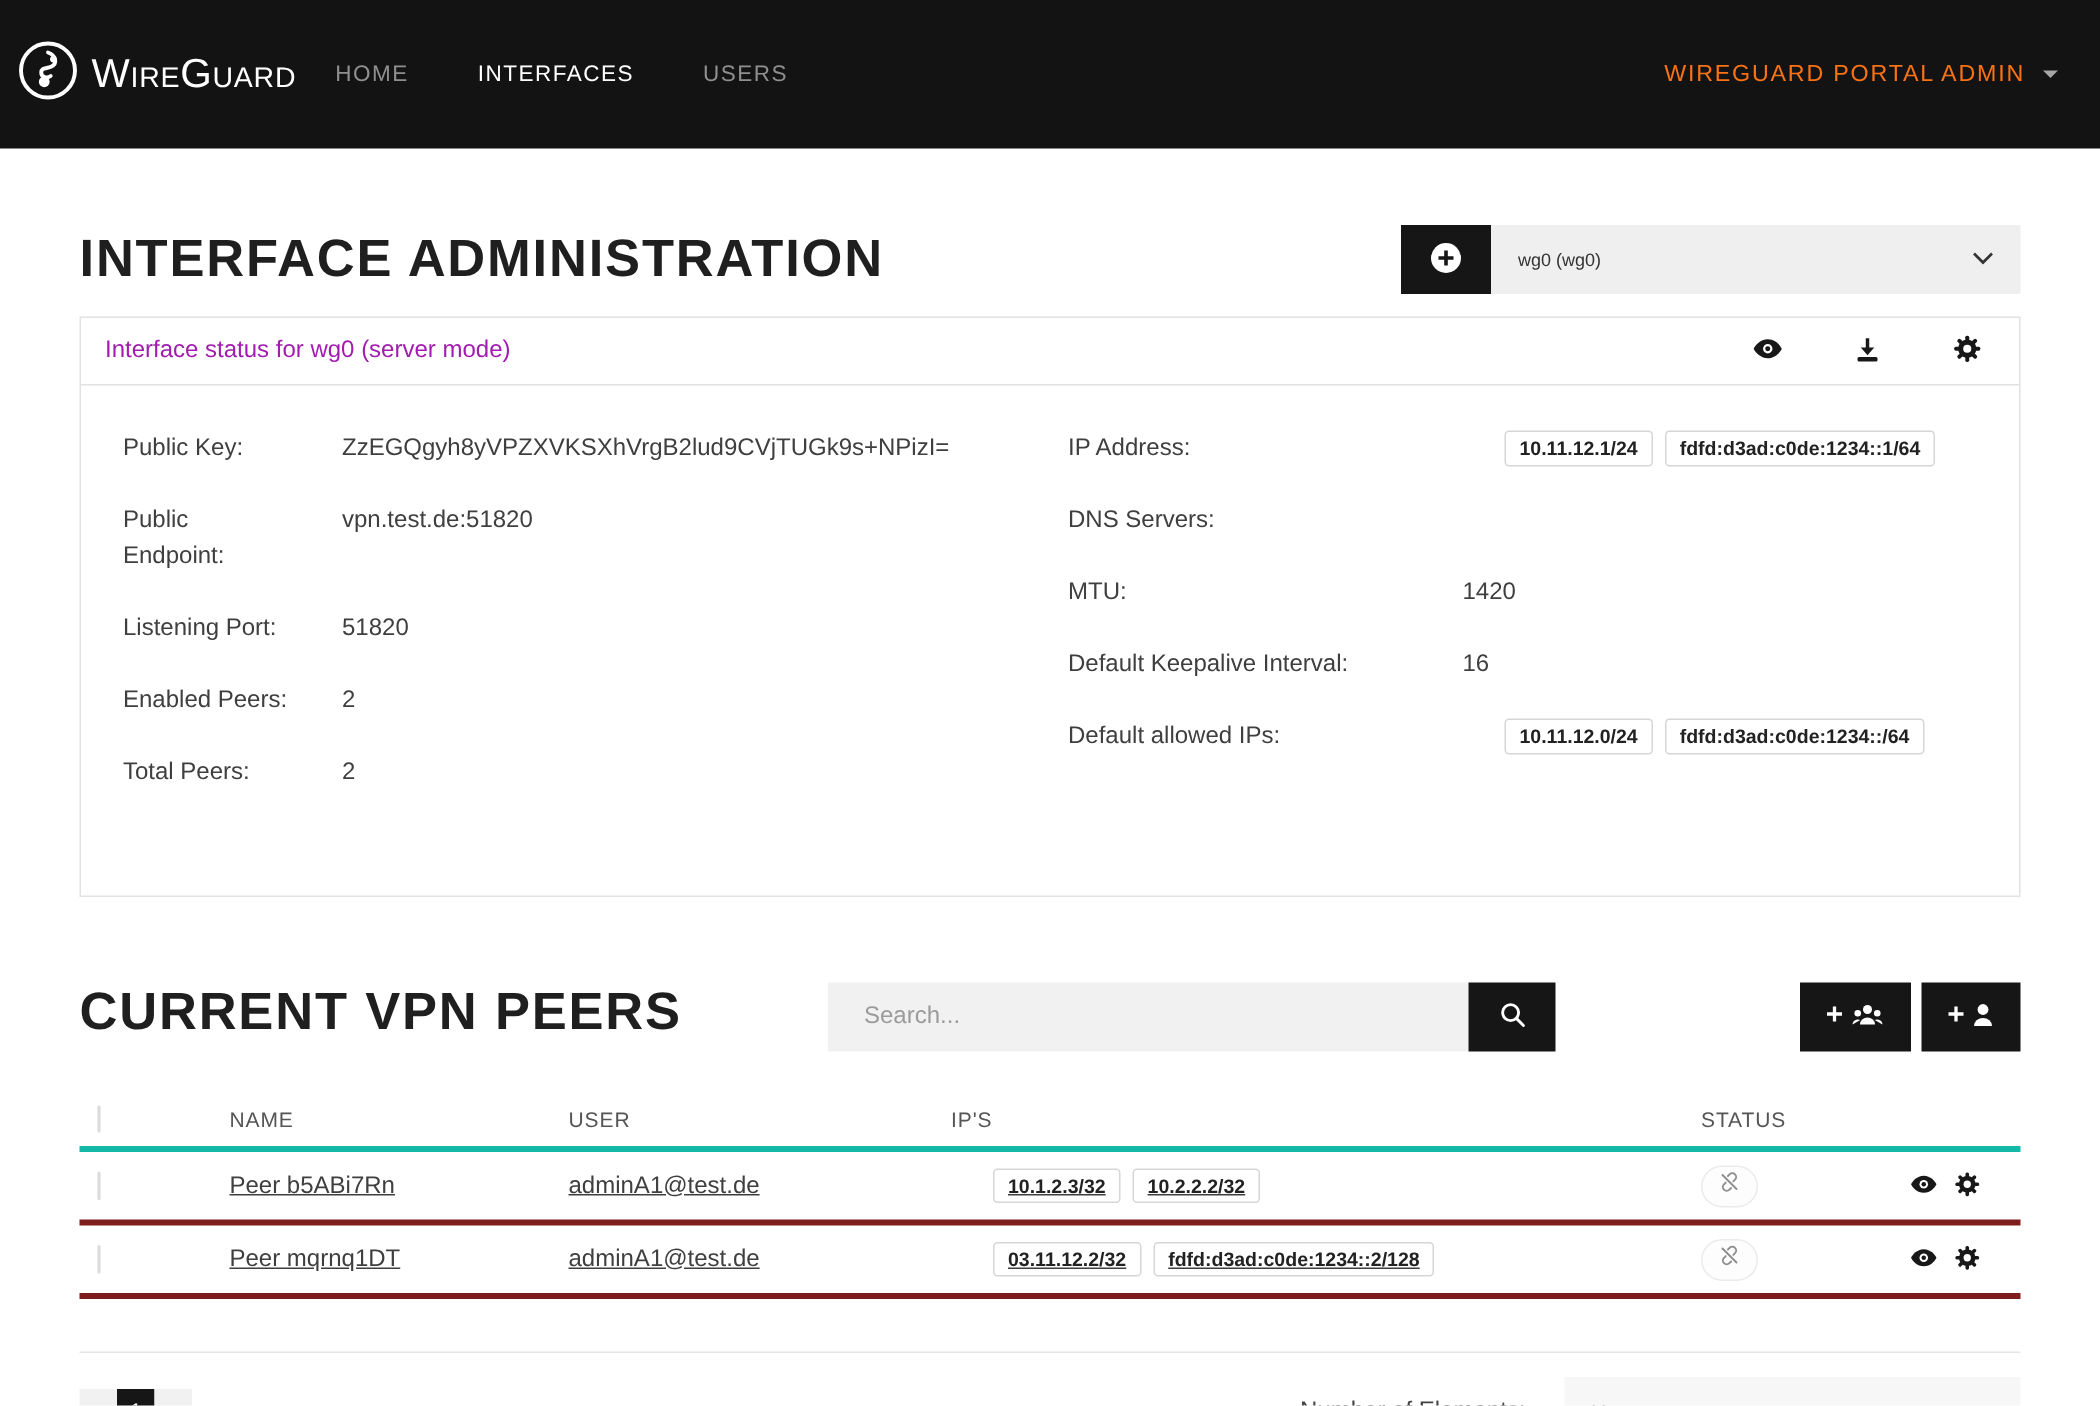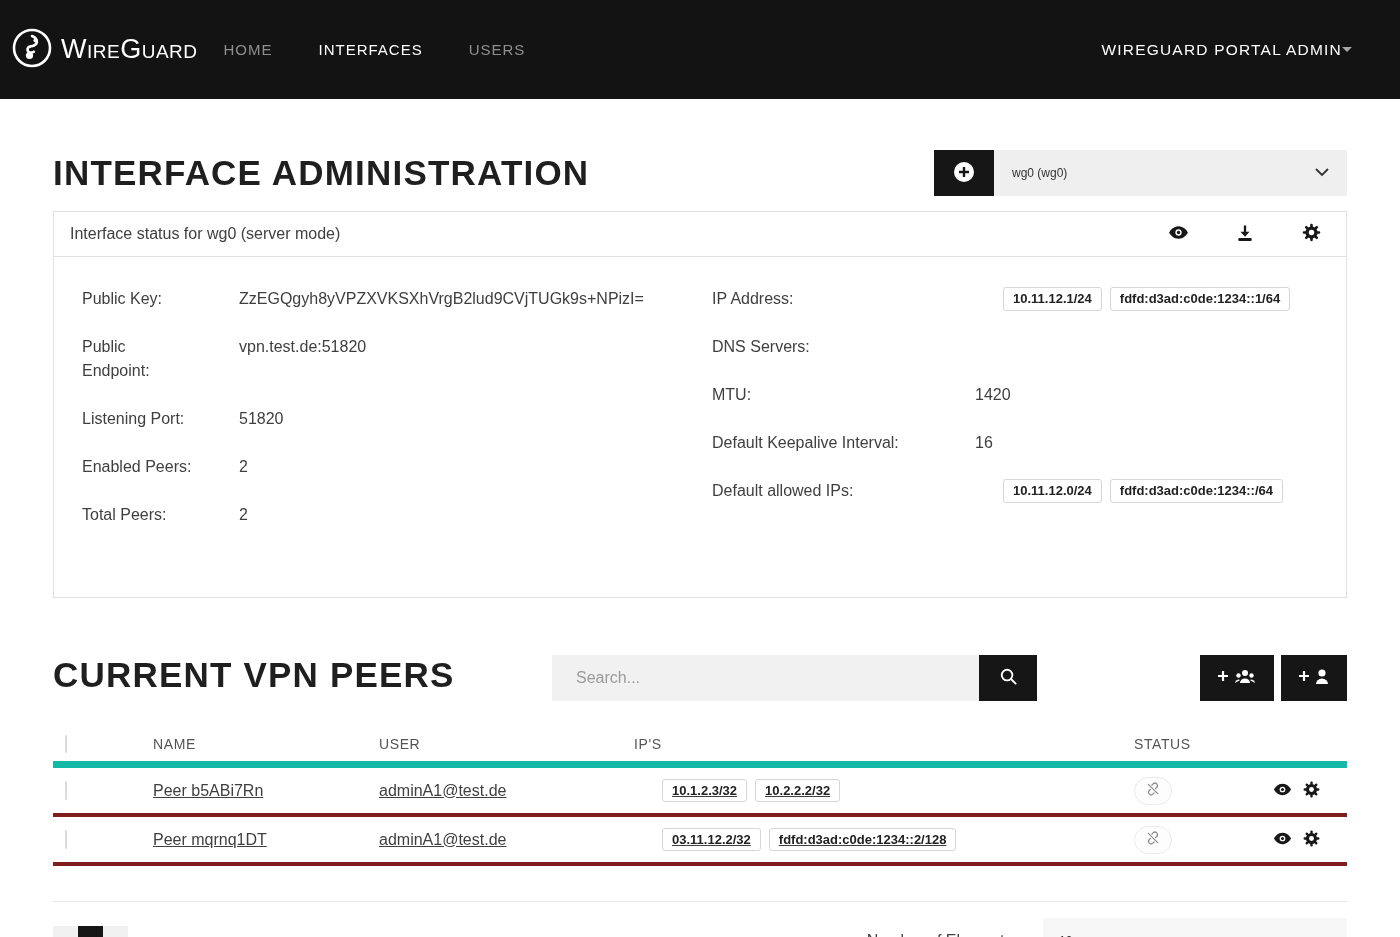--- a/index.html
+++ b/index.html
@@ -1,64 +1,64 @@
 <!DOCTYPE html>
 <html><head>
 <meta charset="utf-8">
 <style>
   * { box-sizing: border-box; margin: 0; padding: 0; }
   html, body { width: 1400px; height: 937px; overflow: hidden; }
   body { font-family: "Liberation Sans", sans-serif; background: #ffffff; color: #3f3f3f; }
 
   
-  .navbar { height: 99px; background: #131313; display: flex; align-items: center; padding: 0 48px 0 12px; }
+  .navbar { height: 99px; background: #131313; display: flex; align-items: center; padding: 0 28px 0 12px; }
   .brand { display: flex; align-items: center; gap: 9px; cursor: pointer; }
   .brand-text { color: #fff; font-size: 27px; font-weight: 500; font-variant: small-caps; letter-spacing: 0.5px; }
   .nav-items { display: flex; margin-left: 26px; gap: 46px; }
   .nav-link { color: #8f8f8f; font-size: 15px; letter-spacing: 1px; text-decoration: none; cursor: pointer; }
   .nav-link.active { color: #ffffff; }
-  .user-menu { margin-left: auto; color: #ffffff; font-size: 15.5px; letter-spacing: 1.2px; display: flex; align-items: center; gap: 0; cursor: pointer; }
+  .user-menu { margin-left: auto; color: #f97316; font-size: 15.5px; letter-spacing: 1.2px; display: flex; align-items: center; gap: 12px; cursor: pointer; }
   .caret-down { width: 0; height: 0; border-left: 5px solid transparent; border-right: 5px solid transparent; border-top: 5px solid #a6a6a6; display: inline-block; }
 
   
   .container { padding: 0 53px; }
 
   .page-header { margin-top: 51px; display: flex; justify-content: space-between; align-items: center; }
   h1, h2 { font-size: 35px; font-weight: 600; letter-spacing: 1.2px; color: #1f1f1f; }
   .if-selector { display: flex; }
   .btn-square { width: 60px; height: 46px; background: #161616; border: none; display: flex; align-items: center; justify-content: center; cursor: pointer; }
   .select { height: 46px; background: #efefef; display: flex; align-items: center; justify-content: space-between; padding: 0 18px; font-size: 12px; color: #333; cursor: pointer; }
   .if-select { width: 353px; }
 
   
   .card { margin-top: 15px; border: 1px solid #e2e2e2; }
-  .card-header { height: 45px; display: flex; align-items: center; padding: 0 24px 0 16px; border-bottom: 1px solid #e2e2e2; color: #404040; font-size: 16px; }
+  .card-header { height: 45px; display: flex; align-items: center; padding: 0 24px 0 16px; border-bottom: 1px solid #e2e2e2; color: #a21caf; font-size: 16px; }
   .card-tools { margin-left: auto; display: flex; gap: 46px; }
   .icon-btn { background: none; border: none; cursor: pointer; display: flex; align-items: center; }
   .card-body { padding: 30px 28px 46px; display: grid; grid-template-columns: 1fr 1fr; column-gap: 24px; }
   .field { display: flex; margin-bottom: 24px; font-size: 16px; line-height: 24px; color: #3f3f3f; }
   .field dt { font-weight: 400; flex-shrink: 0; }
-  .col-left .field dt  { width: 110px; margin-right: 47px; }
+  .col-left .field dt  { width: 110px; margin-right: 36px; }
   .col-right .field dt { width: 263px; }
   .badges { display: flex; gap: 8px; flex-wrap: wrap; padding-left: 28px; }
   .badge { border: 1px solid #d6d6d6; border-radius: 3px; padding: 1px 9px; font-size: 13px; font-weight: 700; color: #222; line-height: 19px; background: #fff; white-space: nowrap; }
 
   
   .peers-header { margin-top: 57px; display: flex; }
   .search-group { margin-left: auto; display: flex; }
   .search-input { width: 427px; height: 46px; background: #f1f1f1; border: none; outline: none; padding: 0 24px; font-size: 16px; color: #333; font-family: "Liberation Sans", sans-serif; }
   .search-input::placeholder { color: #9b9b9b; }
   .search-btn { width: 58px; height: 46px; background: #161616; border: none; display: flex; align-items: center; justify-content: center; cursor: pointer; }
   .add-group { margin-left: 163px; display: flex; gap: 7px; }
   .btn-add { height: 46px; padding: 0 16px; background: #161616; border: none; display: flex; align-items: center; justify-content: center; cursor: pointer; }
 
   
   .peer-table { margin-top: 26px; }
   .trow { display: grid; grid-template-columns: 88px 226px 255px 500px 120px 1fr; align-items: center; padding-left: 12px; }
-  .thead { height: 41px; font-size: 14px; color: #555; letter-spacing: 0.6px; border-bottom: 7px solid #14b8a6; font-weight: 500; }
+  .thead { height: 41px; font-size: 14px; color: #555; letter-spacing: 0.6px; border-bottom: 4px solid #14b8a6; font-weight: 500; }
   .tbody-row { height: 49px; border-bottom: 4px solid #7f1d1d; font-size: 16px; color: #3f3f3f; text-decoration: underline; }
   .checkbox { width: 16px; height: 16px; background: #f4f4f4; border: 1px solid #dcdcdc; border-radius: 2px; cursor: pointer; }
   .status-pill { width: 38px; height: 28px; border: 1px solid #ebebeb; border-radius: 14px; background: #fdfdfd; display: flex; align-items: center; justify-content: center; }
   .row-actions { display: flex; gap: 10px; justify-content: flex-end; padding-right: 26px; }
 
   
   .bottom-rule { margin-top: 35px; border: none; border-top: 1px solid #e5e5e5; }
   .footer-row { margin-top: 16px; display: flex; align-items: center; justify-content: space-between; }
   .pagination { display: flex; }
   .page-btn { min-width: 25px; height: 30px; padding: 0 7px; display: flex; align-items: center; justify-content: center; font-size: 14px; background: #f1f1f1; color: #888; border: none; cursor: pointer; }

